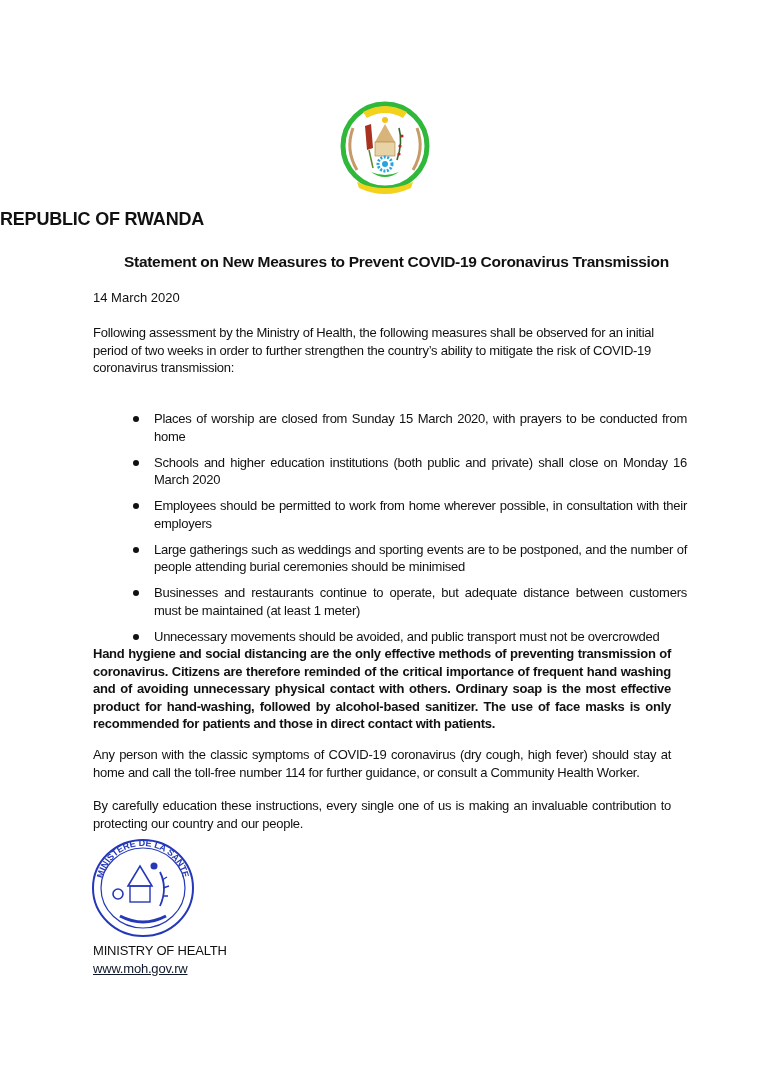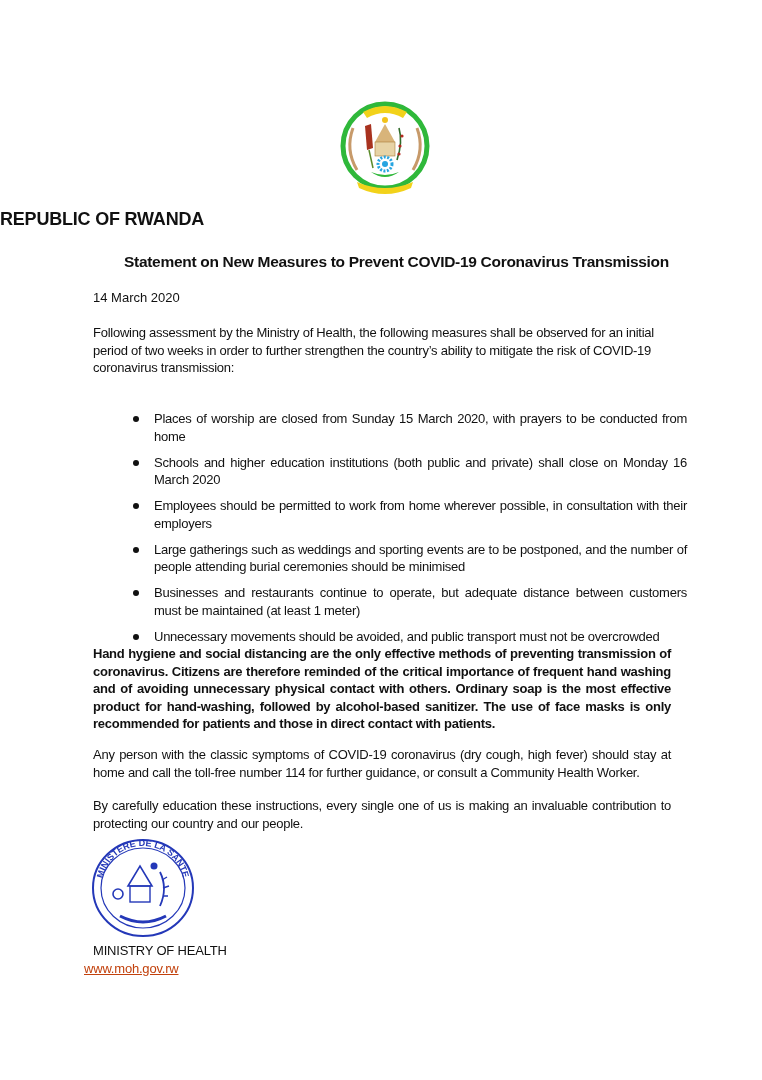--- a/index.html
+++ b/index.html
@@ -104,24 +104,24 @@
     }
     .ministry {
       position: absolute;
       left: 93px;
       top: 943px;
       font-size: 13px;
       letter-spacing: -0.2px;
     }
     .website {
       position: absolute;
-      left: 84px;
+      left: 93px;
       top: 961px;
       font-size: 13px;
-      color: #c2410c;
+      color: #0f172a;
       text-decoration: underline;
       letter-spacing: -0.2px;
       cursor: pointer;
     }
   </style>
 </head>
 <body>
 
 <div class="page">
 

